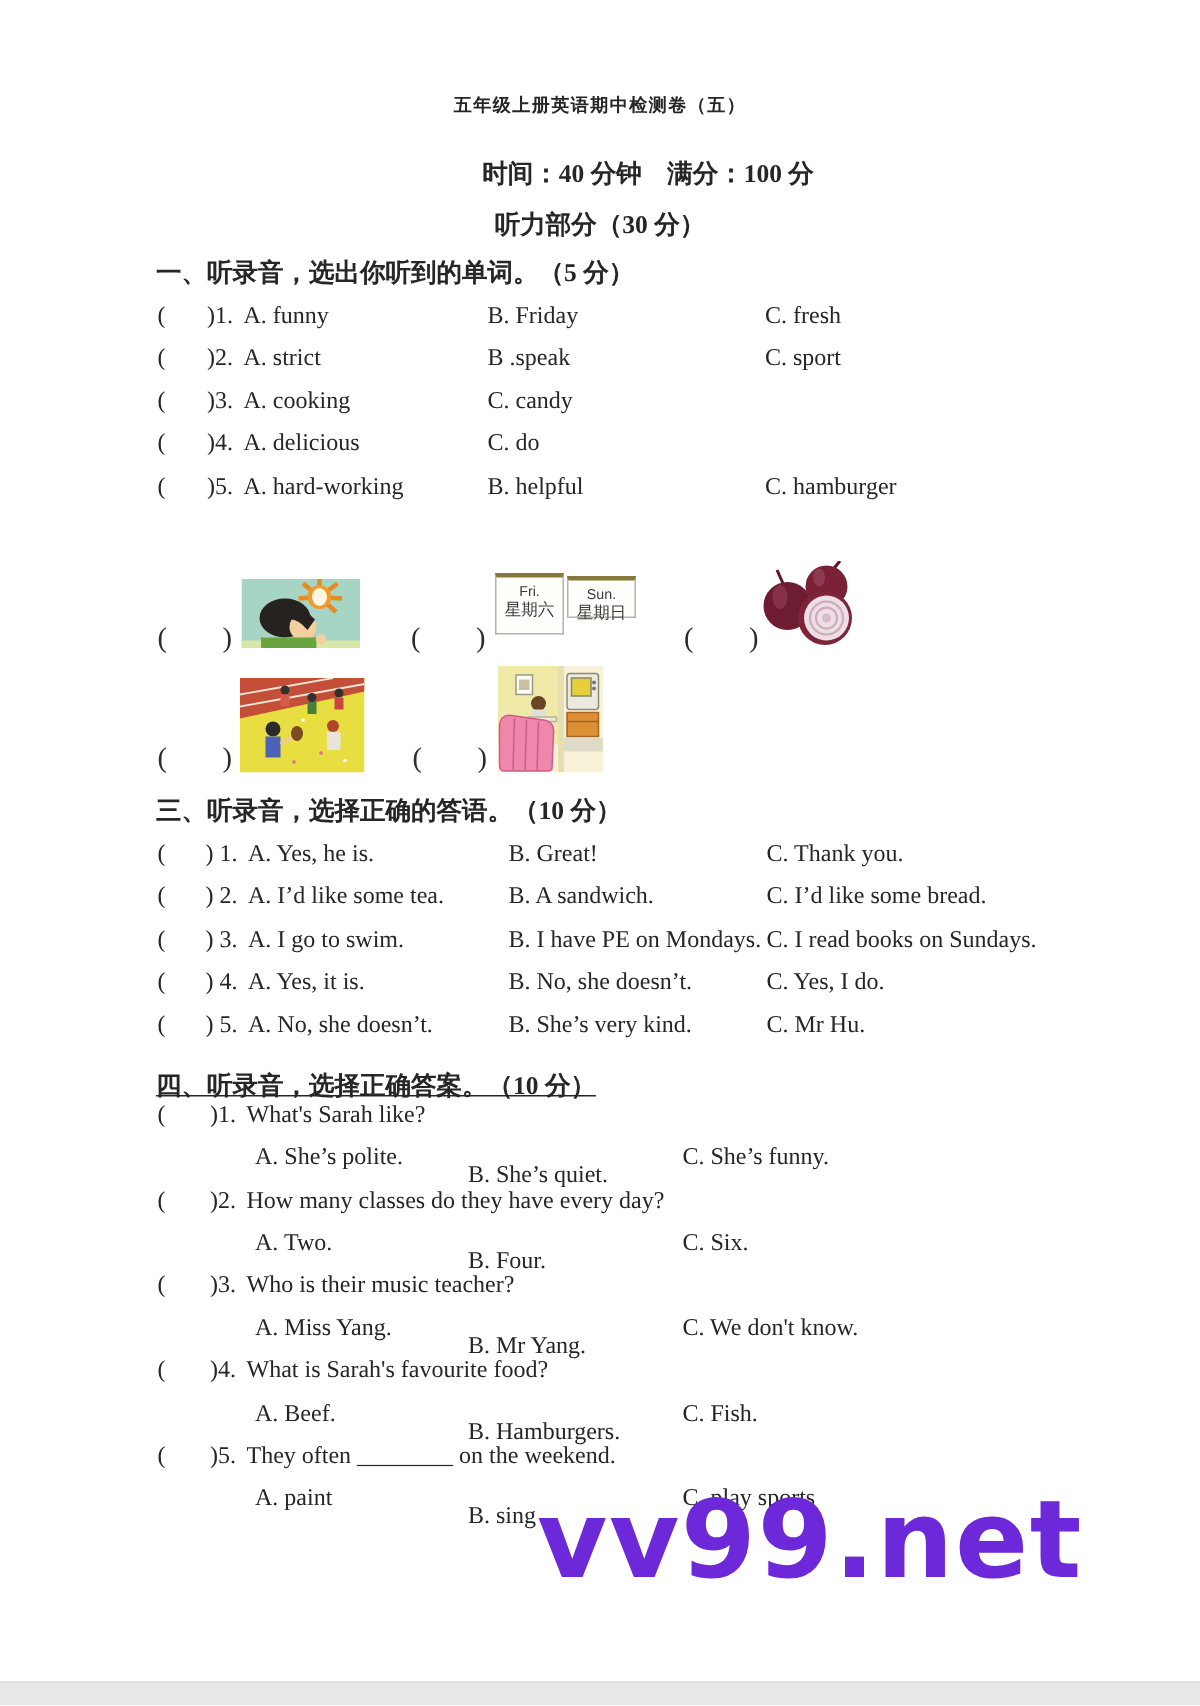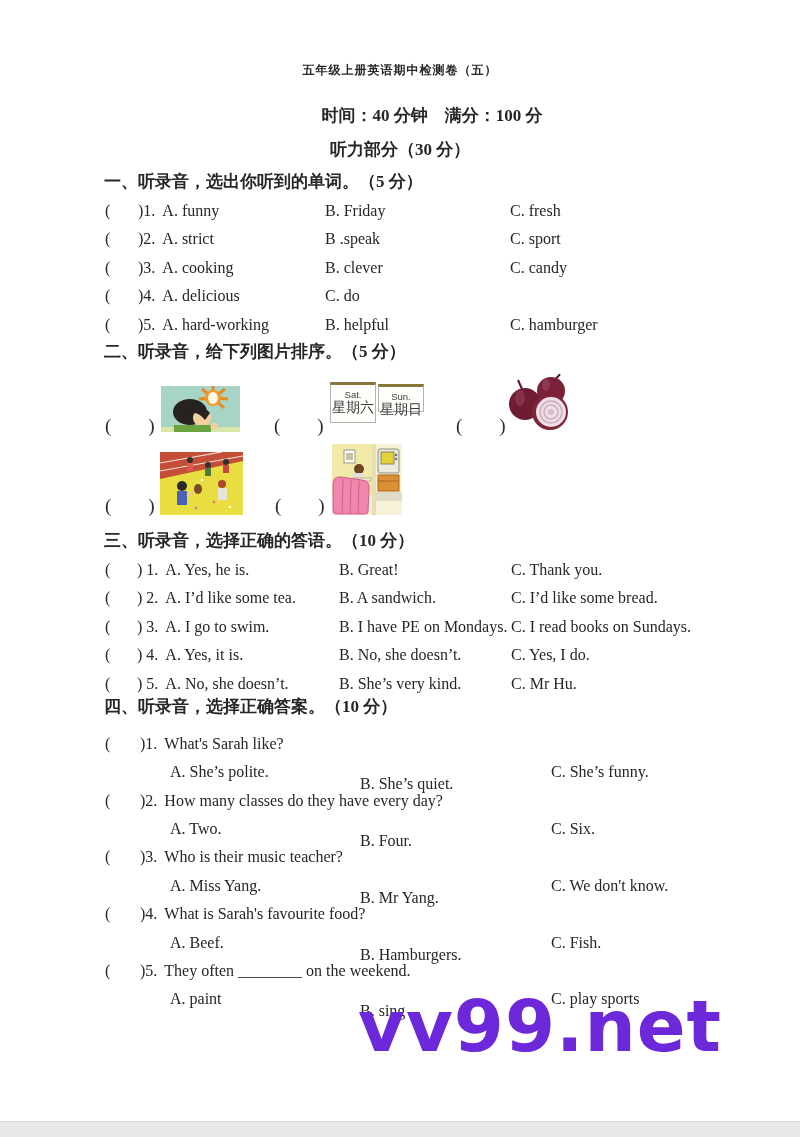--- a/index.html
+++ b/index.html
@@ -3,44 +3,44 @@
 <meta charset="utf-8">
 <style>
   html,body{margin:0;padding:0;background:#fff;}
   .page{position:relative;width:800px;height:1137px;background:#ffffff;overflow:hidden;
         font-family:"Liberation Serif","DejaVu Serif",serif;color:#262626;}
   .ctr{position:absolute;left:0;width:100%;text-align:center;font-weight:bold;}
   #t-title{top:62px;font-size:12px;letter-spacing:1px;}
   #t-meta{top:104px;font-size:17px;padding-left:32px;}
   #t-part{top:138px;font-size:17px;}
   .sech{position:absolute;left:104px;font-size:17px;font-weight:bold;white-space:nowrap;text-align:center;}
-  #s1h{top:170px;} #s2h{top:340px;} #s3h{top:529px;} #s4h{top:695px;}
+  #s1h{top:170px;} #s2h{top:340px;} #s3h{top:529px;} #s4h{top:712px;text-decoration:underline;}
   .rows{position:absolute;left:105px;right:15px;}
   #s1rows{top:197px;} #s3rows{top:556px;} #s4rows{top:730px;}
   .qrow{display:flex;height:28.4px;font-size:16px;line-height:22px;padding-top:3px;box-sizing:border-box;white-space:nowrap;}
   .cell{flex:0 0 auto;}
   .cflex{flex:1 1 auto;}
   .s1 .cp{width:33px;} .s1 .na{width:187px;} .s1 .ob{width:185px;}
   .s3 .cp{width:32px;} .s3 .na{width:176px;} .s3 .ob{width:172px;margin-left:26px;}
   .num{margin-right:7px;}
   .s4q .cp{width:35px;}
   .orow{display:flex;height:28.35px;font-size:16px;line-height:22px;padding-top:3px;
-        padding-left:65px;box-sizing:border-box;white-space:nowrap;gap:48px;}
+        padding-left:65px;box-sizing:border-box;white-space:nowrap;}
   .orow .oa{width:142px;} .orow .ob4{width:143px;margin-top:12px;}
   
   #s2area{position:absolute;left:0;top:363px;width:800px;height:165px;}
   .pp{position:absolute;font-size:19px;color:#2c2c2c;}
   .pp .cl{margin-left:37px;}
   .pic{position:absolute;}
   .calendar{position:absolute;display:flex;}
   .cal-page{width:46px;height:41px;background:#fefefb;border:1px solid #b3b3aa;border-top:3px solid #85783a;
             box-sizing:border-box;text-align:center;font-family:"Liberation Sans",sans-serif;color:#3a3a3a;padding-top:4px;}
   .cal-page.second{margin-left:2px;margin-top:2px;height:28px;}
   .cal-en{font-size:9.5px;line-height:11px;}
-  .cal-zh{font-size:14px;line-height:11px;margin-top:2px;}
+  .cal-zh{font-size:11px;line-height:11px;margin-top:2px;}
   
   #wm{position:absolute;left:358px;top:984px;font-family:"DejaVu Sans","Liberation Sans",sans-serif;
       font-weight:bold;font-size:72px;color:#6d28d9;letter-spacing:1px;}
   #strip{position:absolute;left:0;right:0;bottom:0;height:15px;background:#e8e8e8;border-top:1px solid #dbdbdb;}
 </style>
 </head>
 <body>
 
 <div class="page">
 
@@ -58,37 +58,35 @@
     </div>
     <div class="qrow">
       <span class="cell cp">(</span>
       <span class="cell na"><span class="num">)2.</span><span>A. strict</span></span>
       <span class="cell ob">B .speak</span>
       <span class="cflex">C. sport</span>
     </div>
     <div class="qrow">
       <span class="cell cp">(</span>
       <span class="cell na"><span class="num">)3.</span><span>A. cooking</span></span>
-      <span class="cell ob">B. clever</span>
       <span class="cflex">C. candy</span>
     </div>
     <div class="qrow">
       <span class="cell cp">(</span>
       <span class="cell na"><span class="num">)4.</span><span>A. delicious</span></span>
       <span class="cflex">C. do</span>
     </div>
     <div class="qrow">
       <span class="cell cp">(</span>
       <span class="cell na"><span class="num">)5.</span><span>A. hard-working</span></span>
       <span class="cell ob">B. helpful</span>
       <span class="cflex">C. hamburger</span>
     </div>
   </div>
 
-  <div class="sech" id="s2h">二、听录音，给下列图片排序。（5 分）</div>
   <div id="s2area">
 
     <span class="pp" style="left:105px;top:52px"><span>(</span><span class="cl">)</span></span>
     <svg class="pic" style="left:161px;top:23px" width="79" height="46" viewBox="0 0 79 46">
       <rect width="79" height="46" fill="#a7d5c5"></rect>
       <rect y="41" width="79" height="5" fill="#d8e6a8"></rect>
       <g stroke="#e88a1f" stroke-width="3">
         <line x1="52" y1="12" x2="52" y2="0"></line>
           <line x1="52" y1="12" x2="64" y2="3"></line>
         <line x1="52" y1="12" x2="67" y2="13"></line>
@@ -101,21 +99,21 @@
       <ellipse cx="29" cy="26" rx="17" ry="13" fill="#262220"></ellipse>
       <circle cx="41" cy="32" r="9" fill="#f4cf9f"></circle>
       <path d="M24,21 Q38,15 49,27 L44,34 Q34,22 25,30 Z" fill="#262220"></path>
       <rect x="13" y="39" width="37" height="7" fill="#6aa43e"></rect>
       <circle cx="53" cy="40" r="3.5" fill="#f4cf9f"></circle>
     </svg>
 
     <span class="pp" style="left:274px;top:52px"><span>(</span><span class="cl">)</span></span>
     <div class="calendar" style="left:330px;top:19px">
       <div class="cal-page">
-        <div class="cal-en">Sat.</div>
+        <div class="cal-en">Fri.</div>
         <div class="cal-zh">星期六</div>
       </div>
       <div class="cal-page second">
         <div class="cal-en">Sun.</div>
         <div class="cal-zh">星期日</div>
       </div>
     </div>
 
     <span class="pp" style="left:456px;top:52px"><span>(</span><span class="cl">)</span></span>
     <svg class="pic" style="left:504px;top:11px" width="73" height="58" viewBox="0 0 73 58">

